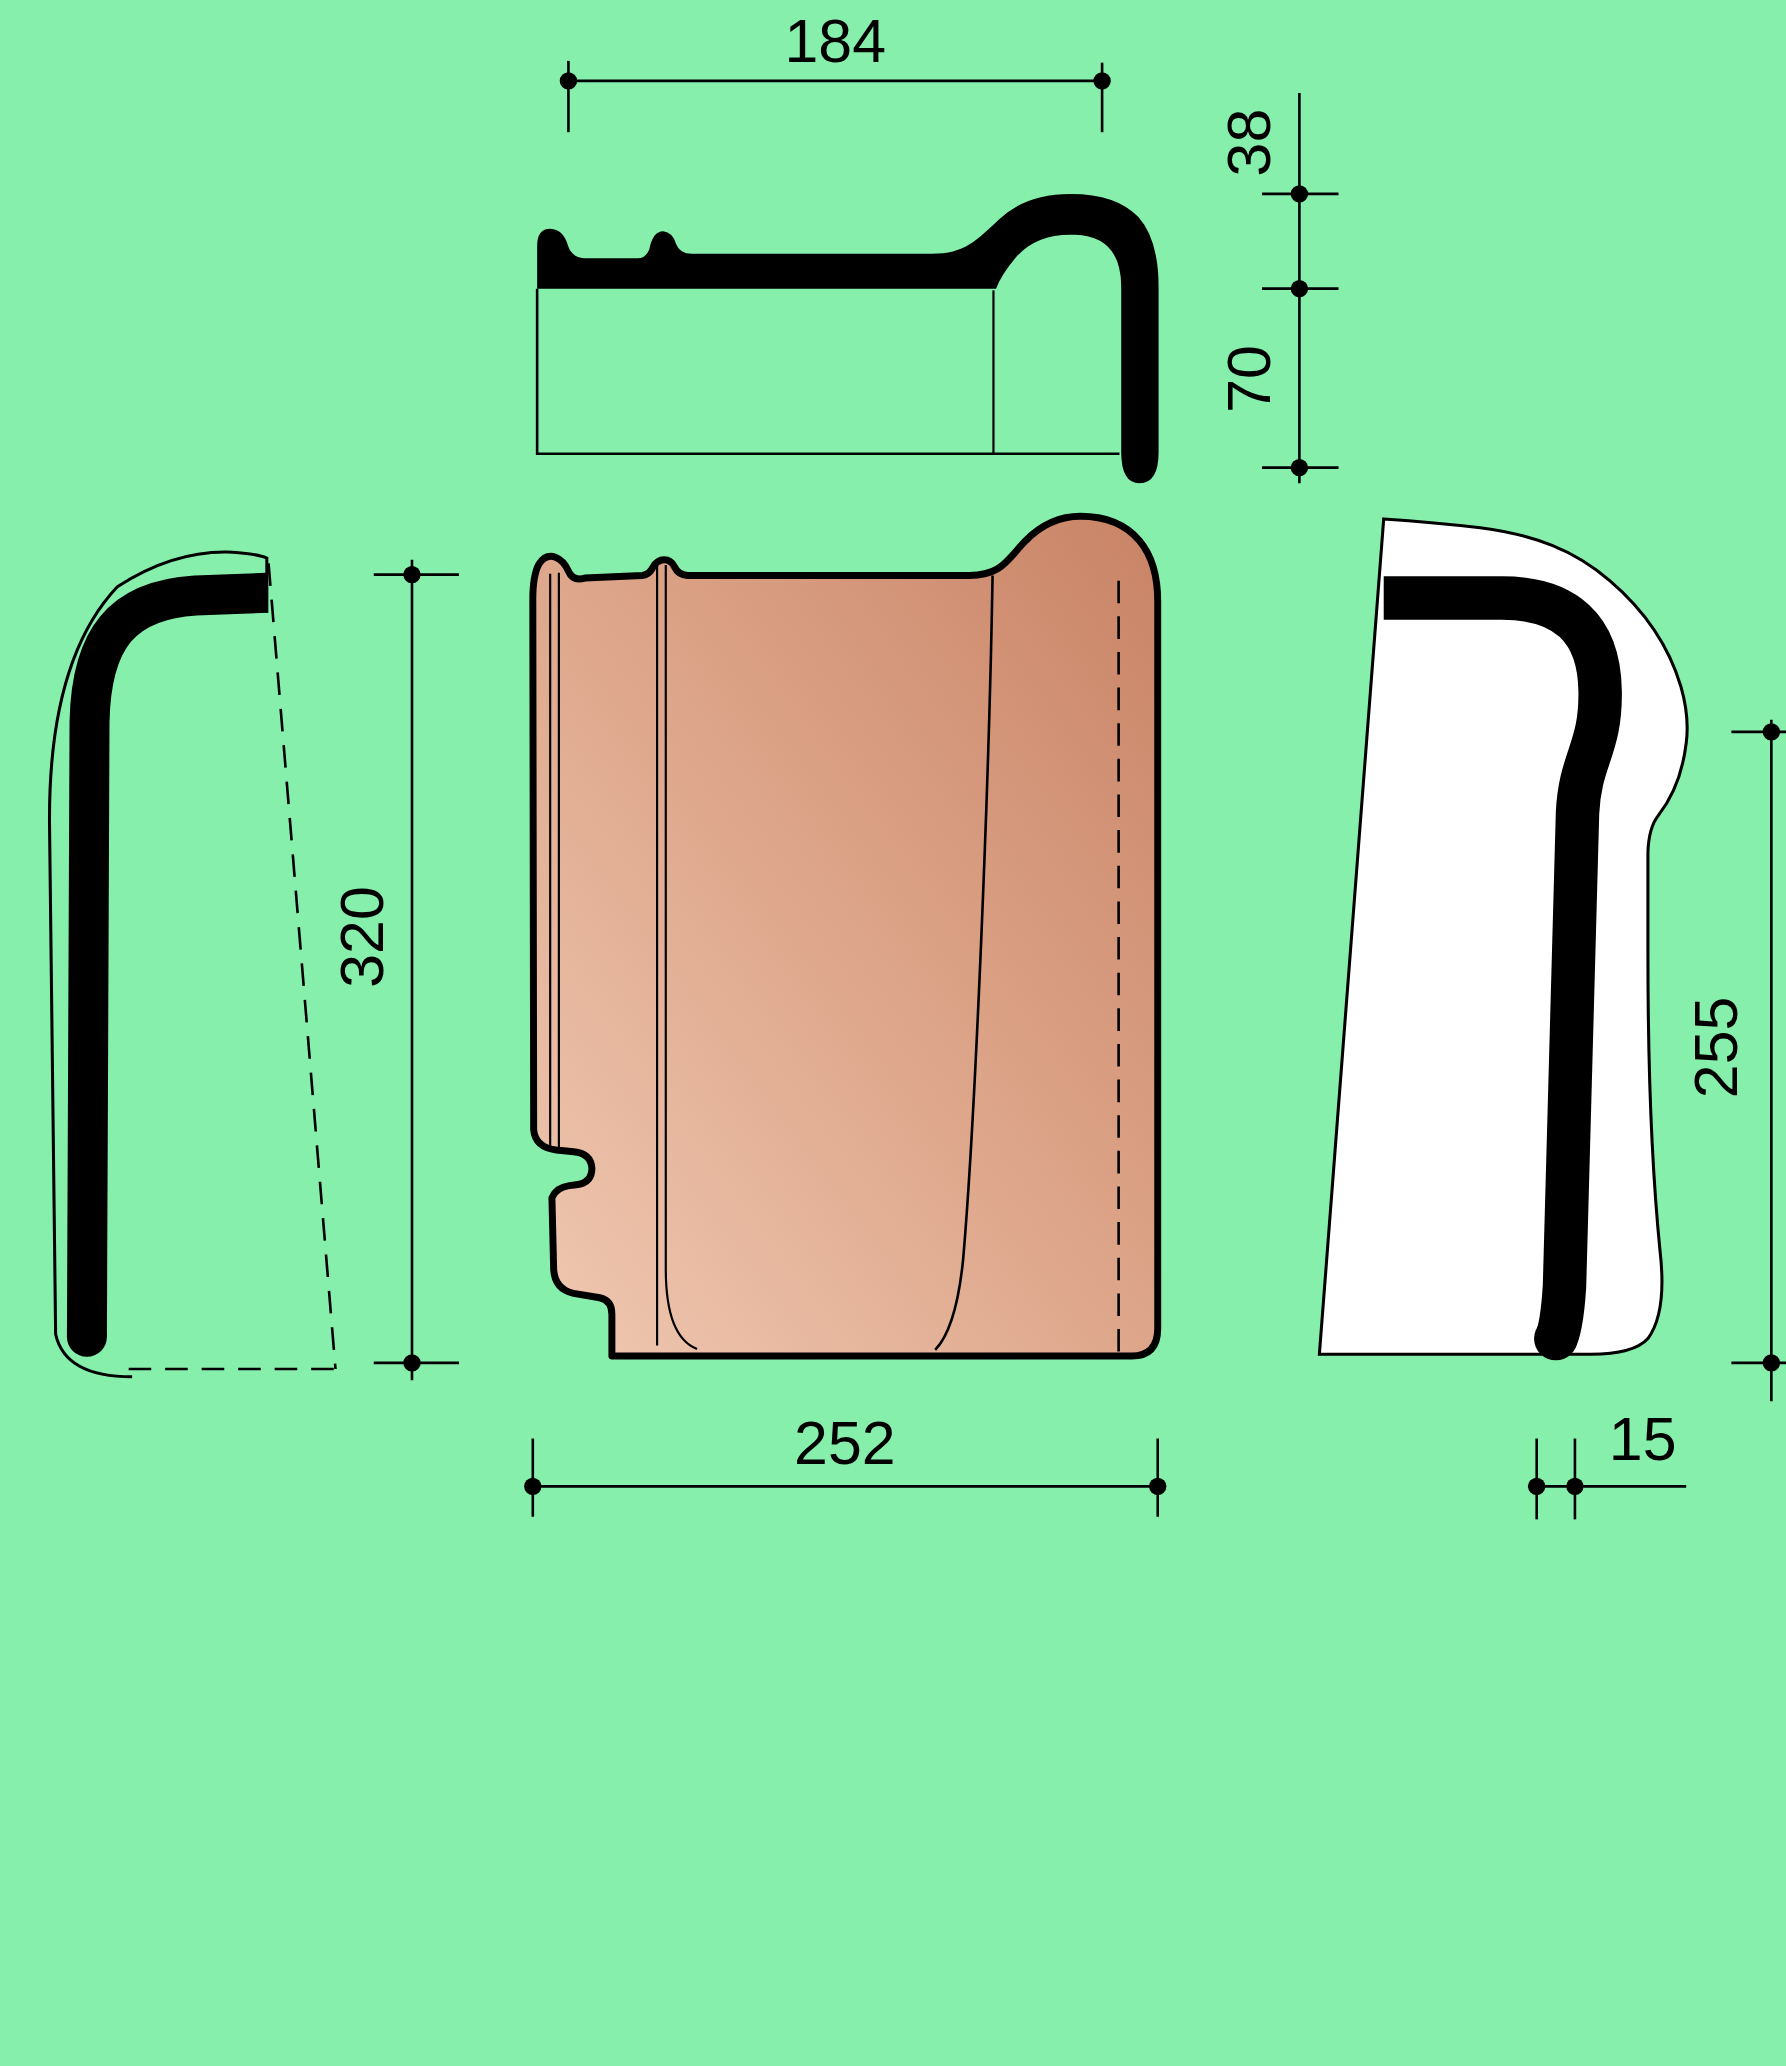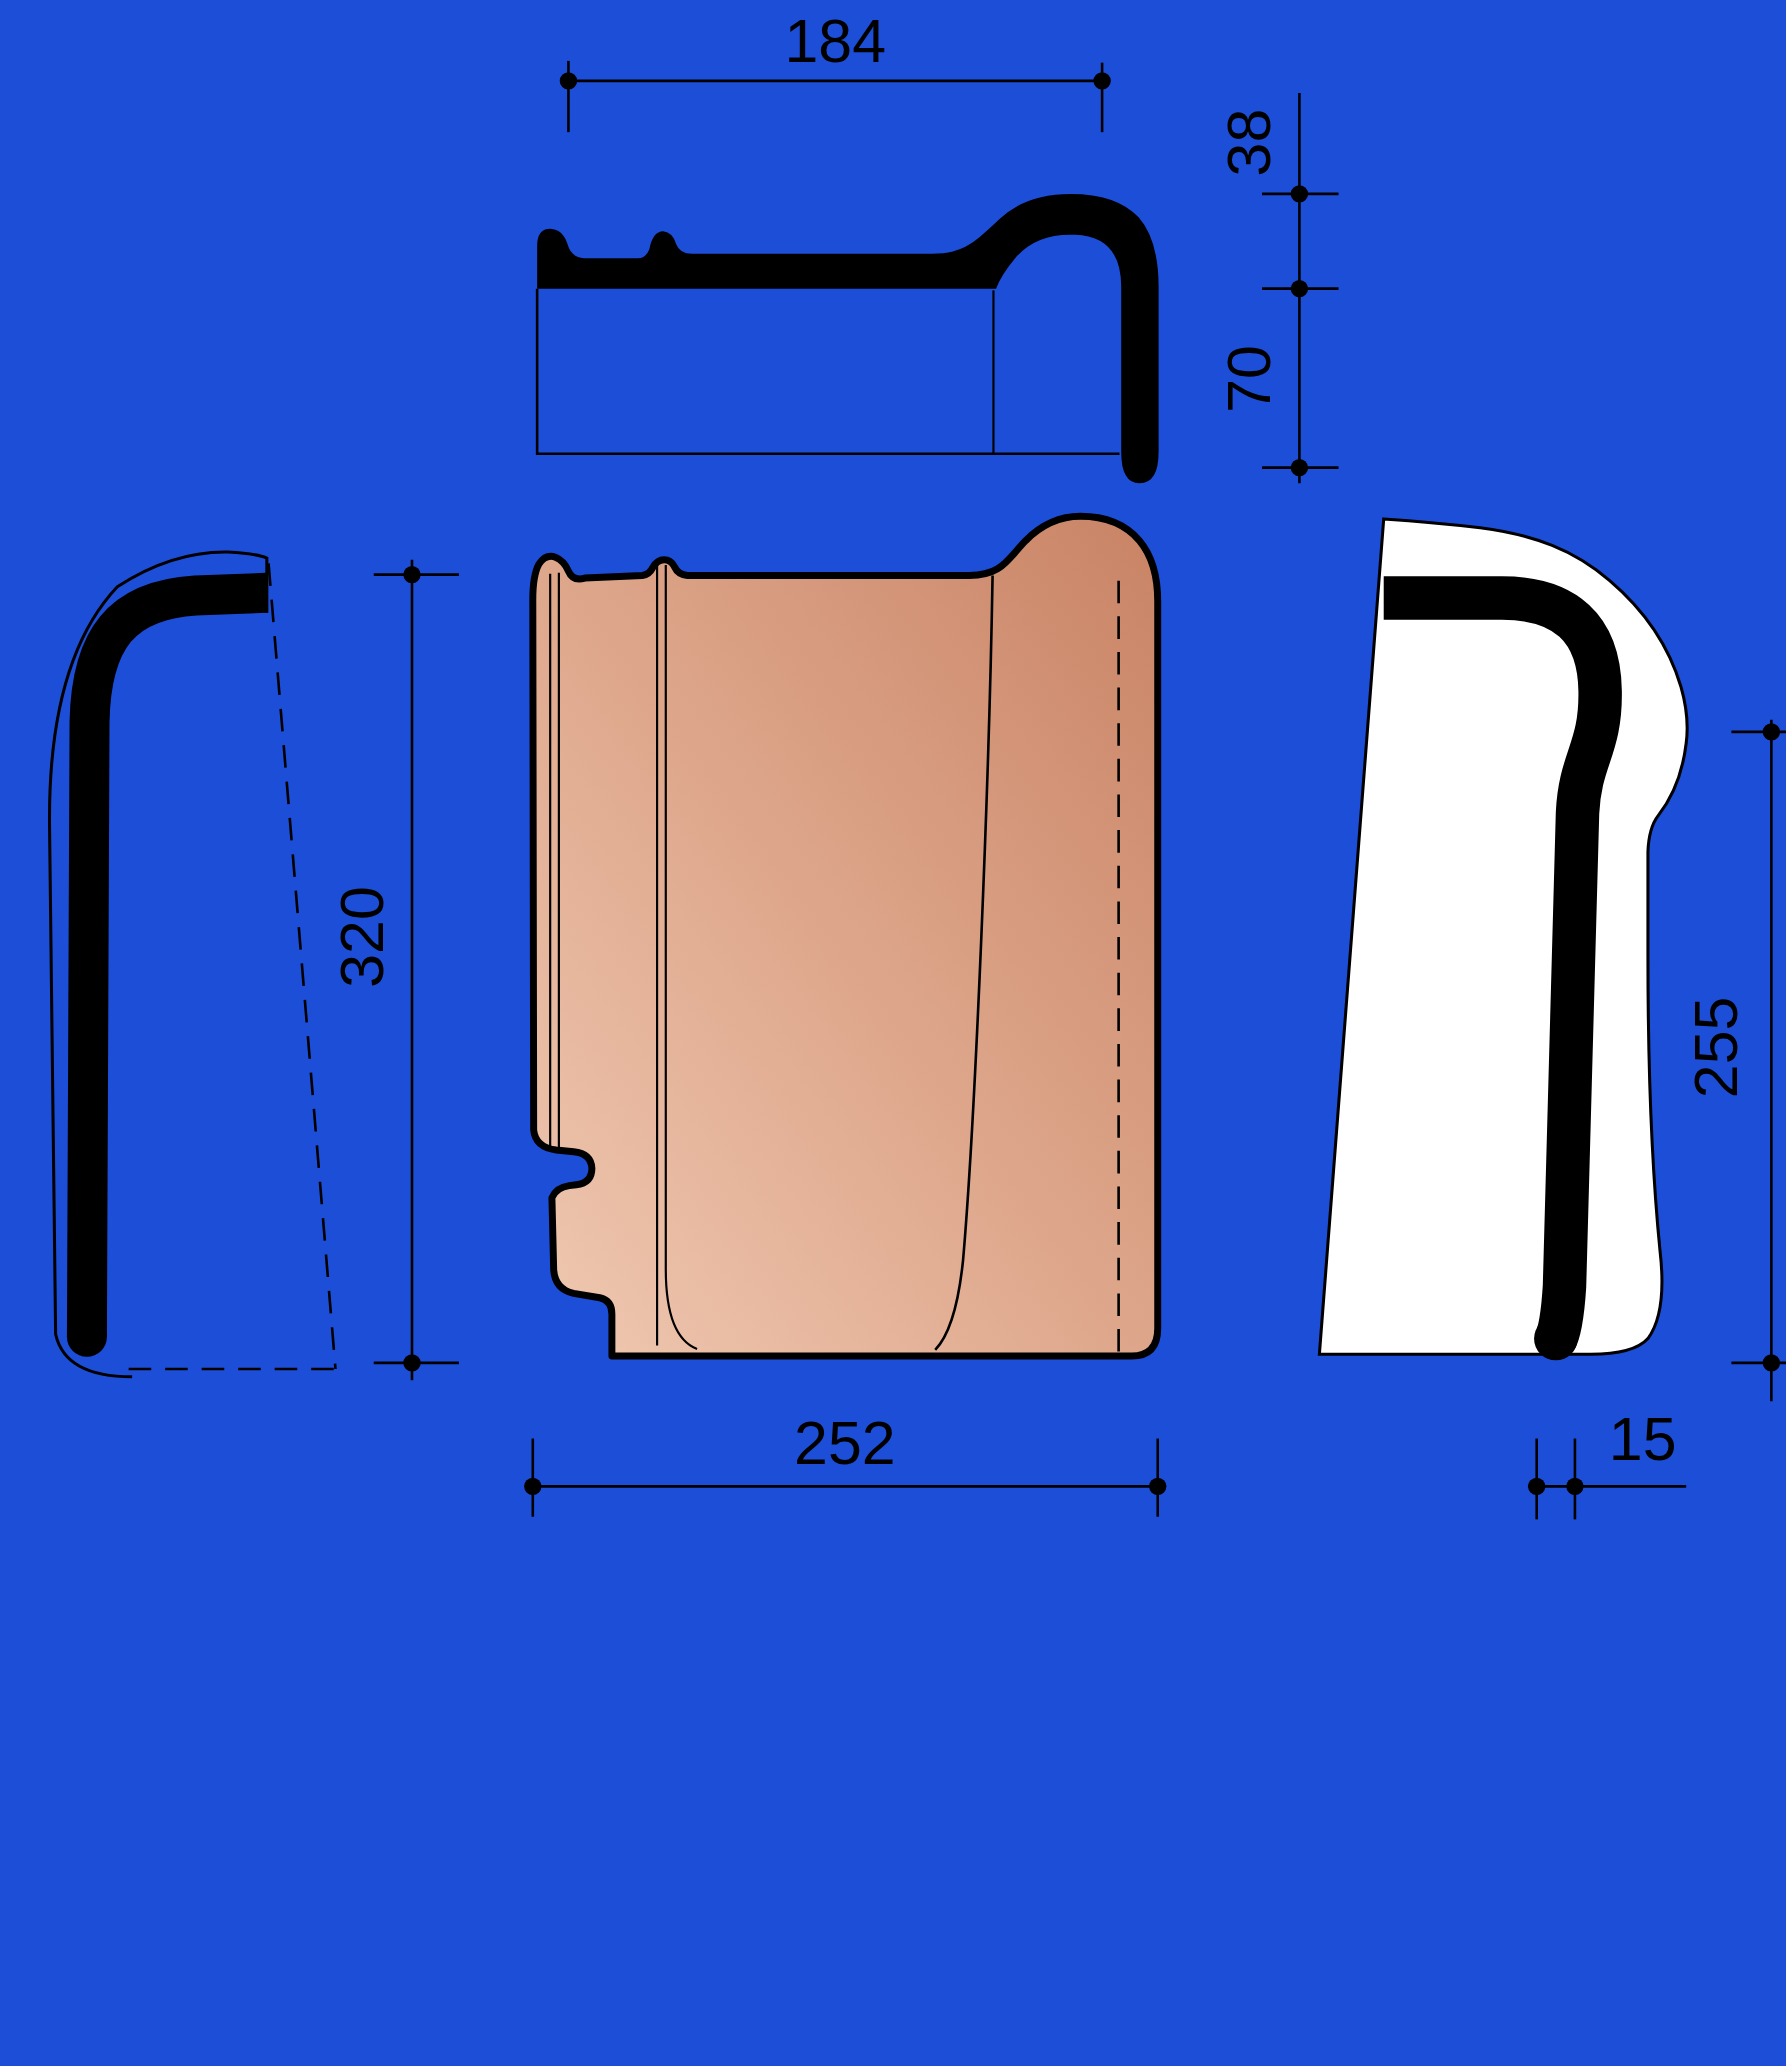--- a/index.html
+++ b/index.html
@@ -1,17 +1,17 @@
 <!DOCTYPE html>
 <html style="font-size:14px"><head>
 <meta charset="utf-8">
 <style>
   html,body{margin:0;padding:0;background:#ffffff;}
   body{font-family:"Liberation Sans", sans-serif;}
-  .stage{width:1787px;height:2067px;position:relative;background:#1d4ed8;overflow:hidden;}
+  .stage{width:1787px;height:2067px;position:relative;background:#86efac;overflow:hidden;}
   svg{display:block;}
   text{font-family:"Liberation Sans", sans-serif;fill:#000;}
 </style>
 </head>
 <body>
 
 <div class="stage">
 <svg width="1787" height="2067" viewBox="0 0 2056 2378" xmlns="http://www.w3.org/2000/svg">
 
   <defs>

